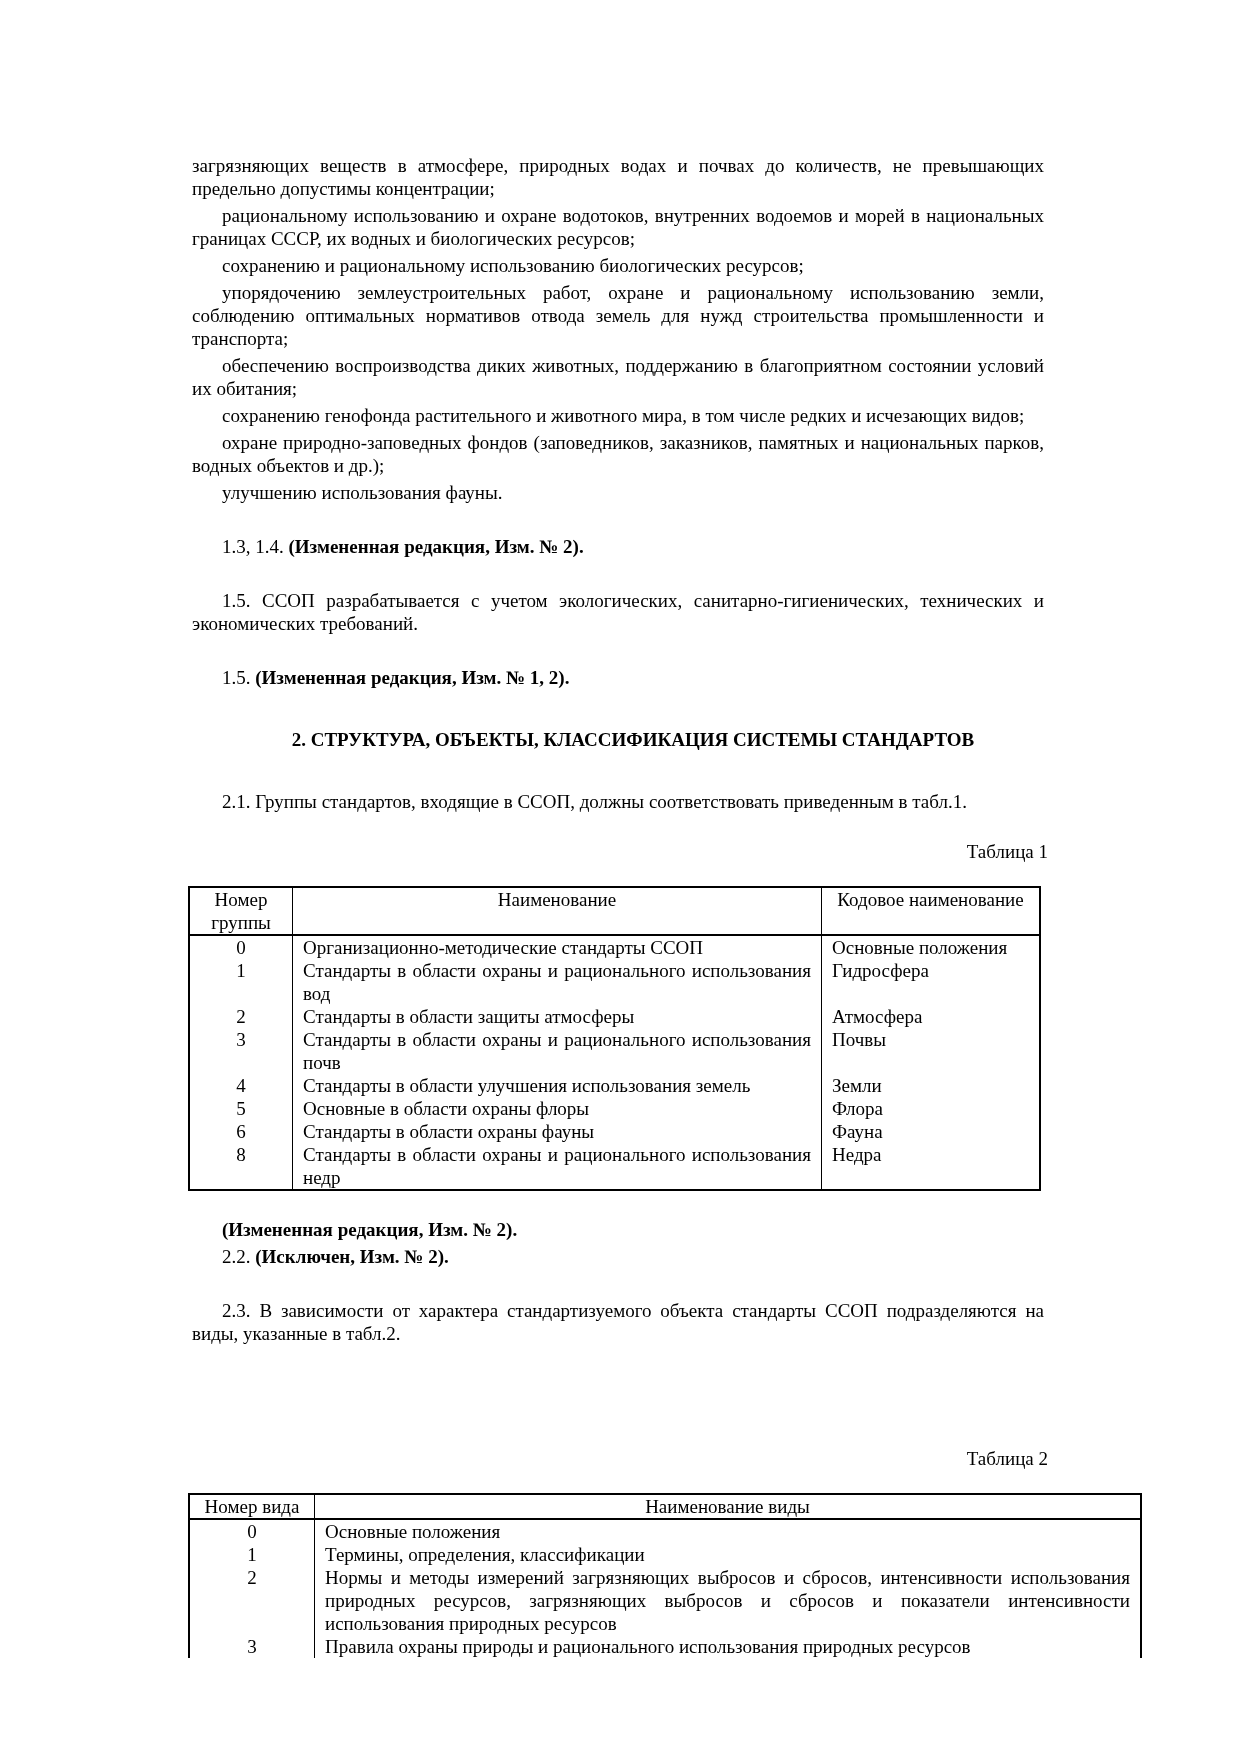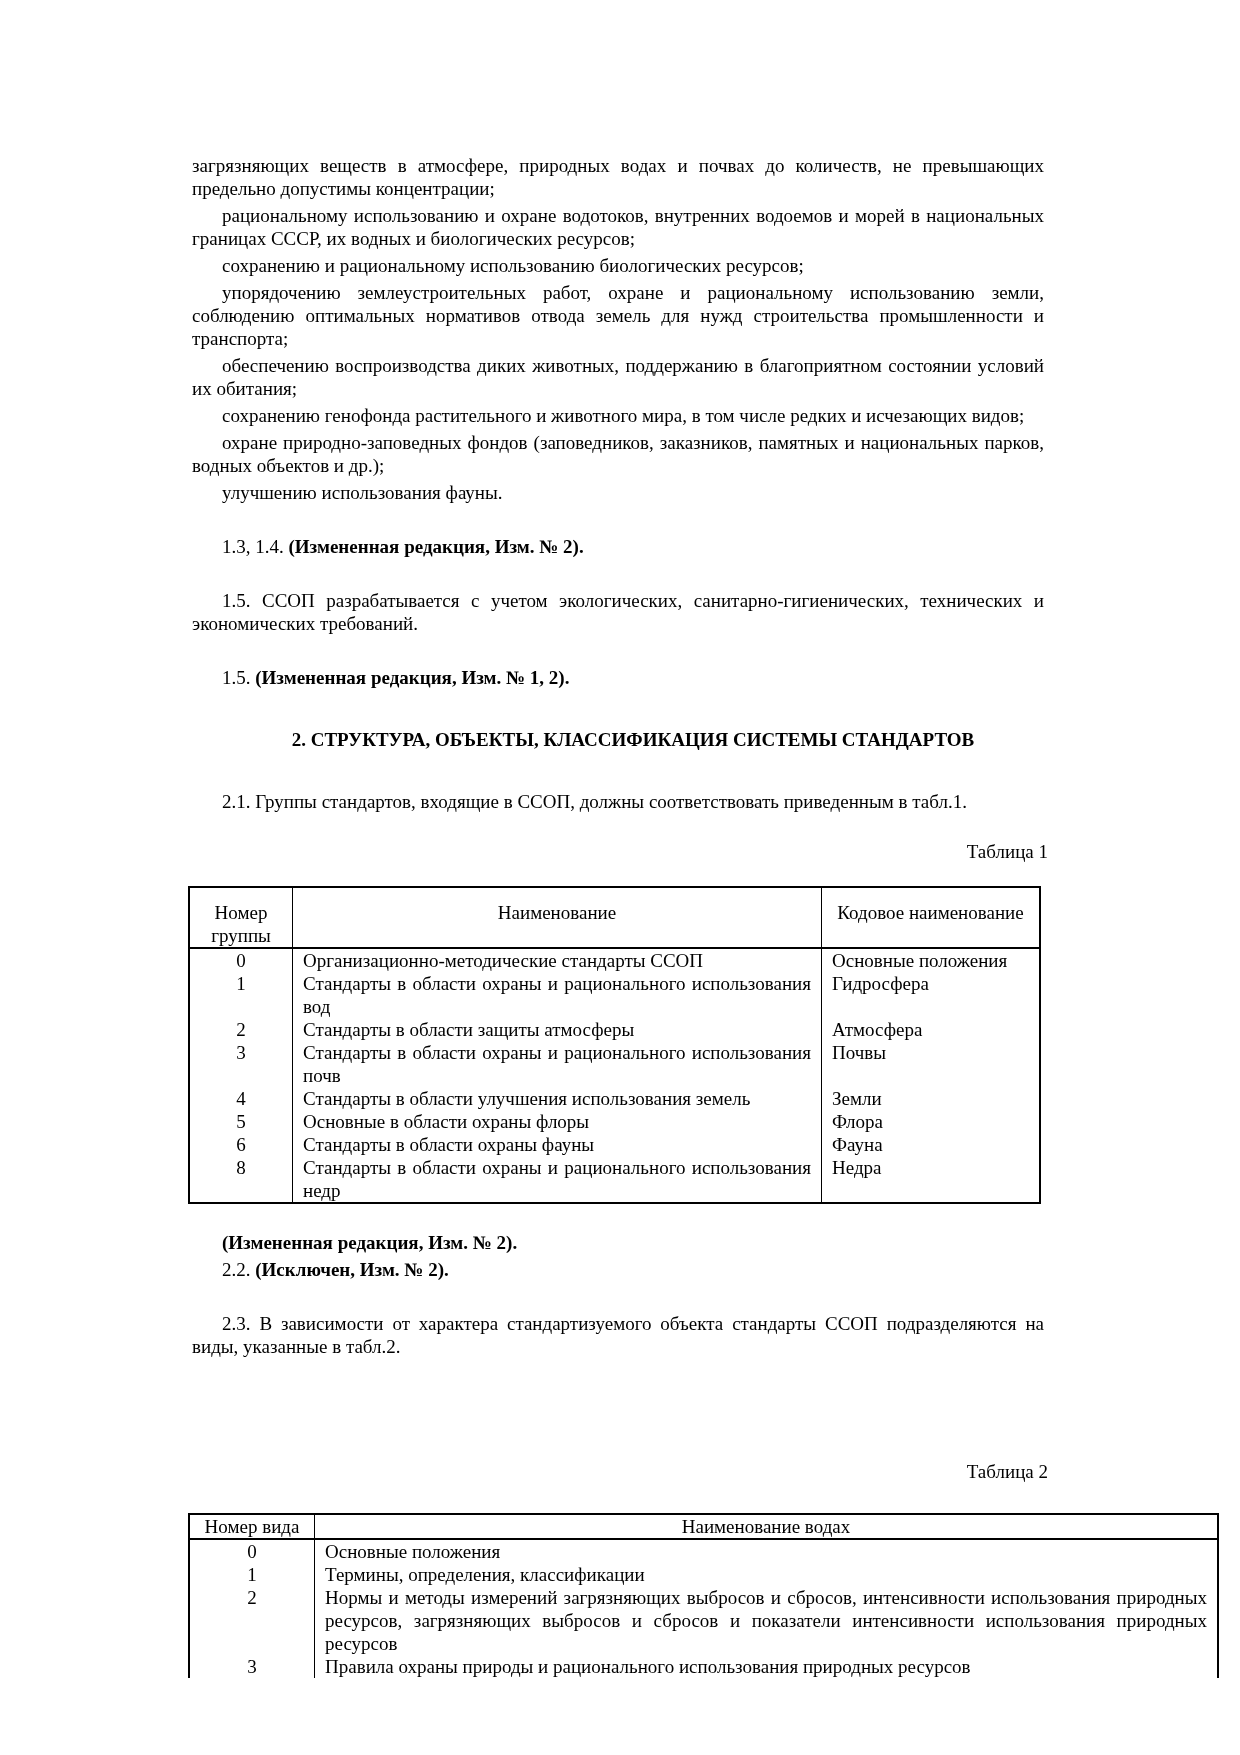--- a/index.html
+++ b/index.html
@@ -8,26 +8,26 @@
   .page { position: absolute; left: 188px; top: 150px; width: 860px; }
   .p { text-align: justify; line-height: 23px; margin: 4px; text-indent: 30px; }
   .p.noindent { text-indent: 0; }
   .gap { height: 23px; }
   b { font-weight: bold; }
   .heading { text-align: center; font-weight: bold; line-height: 23px; margin: 12px; padding-left: 30px; }
   .caption { text-align: right; line-height: 23px; margin: 0; }
   table { border-collapse: collapse; font-size: 19px; line-height: 23px; }
   td, th { font-weight: normal; vertical-align: top; padding: 0 10px; }
   .t1 { width: 853px; margin-left: 0; border: 2px solid #000; }
-  .t1 th { border-bottom: 2px solid #000; padding-top: 13px; padding-bottom: 0; }
+  .t1 th { border-bottom: 2px solid #000; padding-top: 0; padding-bottom: 0; }
   .t1 .c1 { width: 82px; text-align: center; border-right: 1.5px solid #000; }
   .t1 .c2 { width: 508px; text-align: justify; border-right: 1.5px solid #000; }
   .t1 .c3 { text-align: left; }
   .t1 th.c2, .t1 th.c3 { text-align: center; }
-  .t2 { width: 1031px; border-top: 2px solid #000; border-left: 2px solid #000; border-right: 2px solid #000; margin-top: 7px; }
+  .t2 { width: 954px; border-top: 2px solid #000; border-left: 2px solid #000; border-right: 2px solid #000; }
   .t2 th { border-bottom: 2px solid #000; }
   .t2 .c1 { width: 112px; text-align: center; border-right: 1.5px solid #000; padding: 0 6px; }
   .t2 .c2 { text-align: justify; }
   .t2 th.c2 { text-align: center; }
 </style>
 </head>
 <body>
 
 <div class="page">
 
@@ -119,21 +119,21 @@
   <p class="p">2.3. В зависимости от характера стандартизуемого объекта стандарты ССОП подразделяются на виды, указанные в табл.2.</p>
 
   <div style="height:98px"></div>
   <p class="caption">Таблица 2</p>
   <div class="gap"></div>
 
   <table class="t2">
     <thead>
       <tr>
         <th class="c1">Номер вида</th>
-        <th class="c2">Наименование водах</th>
+        <th class="c2">Наименование виды</th>
       </tr>
     </thead>
     <tbody>
       <tr>
         <td class="c1">0</td>
         <td class="c2">Основные положения</td>
       </tr>
       <tr>
         <td class="c1">1</td>
         <td class="c2">Термины, определения, классификации</td>

